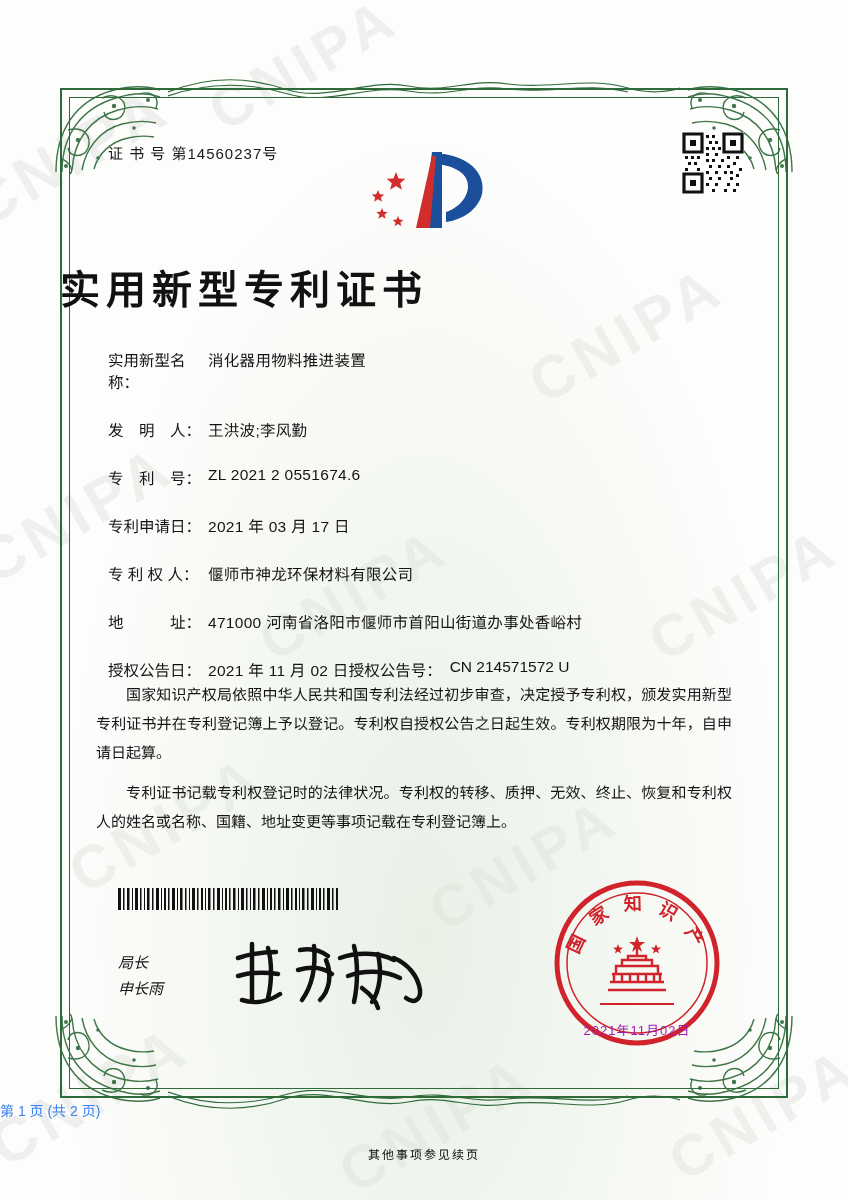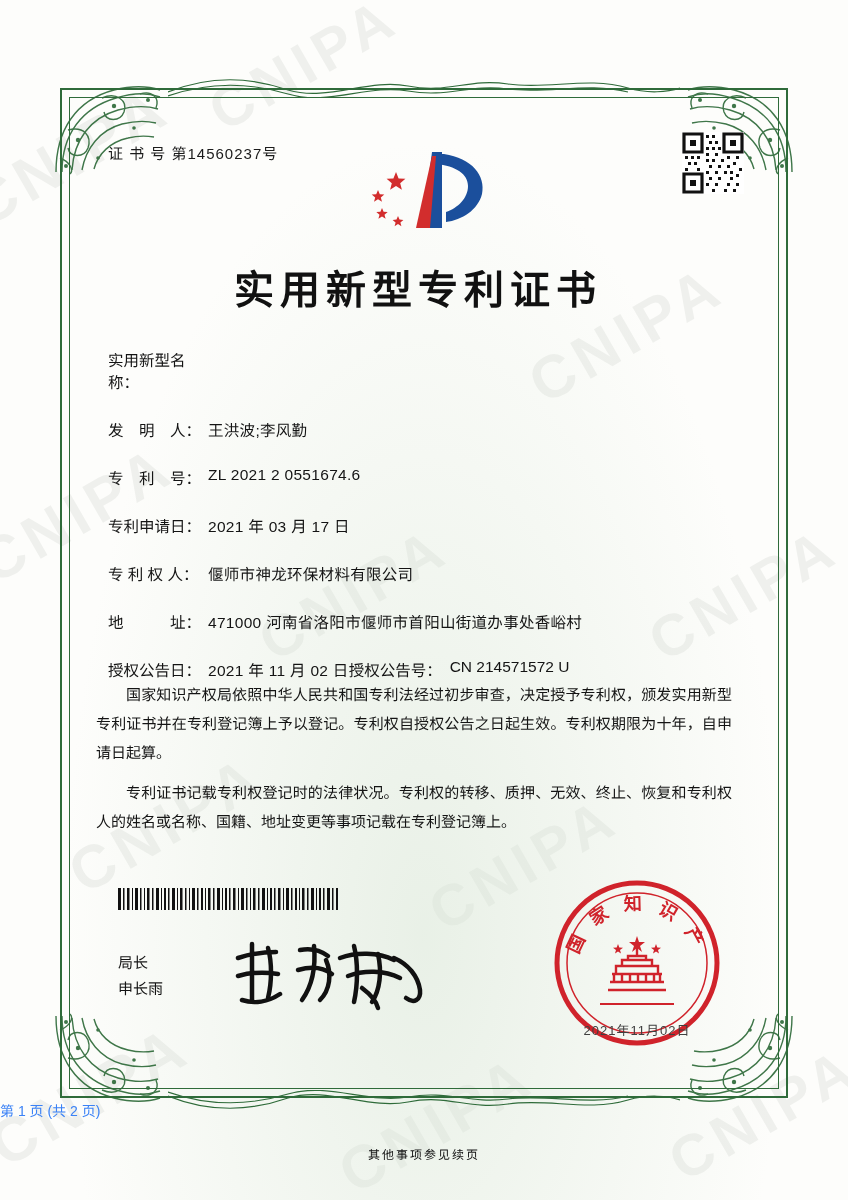--- a/index.html
+++ b/index.html
@@ -47,21 +47,21 @@
   
   .content{position:absolute;left:60px;top:88px;width:728px;height:748px;z-index:5;}
   .cert-no{
     position:absolute;left:48px;top:54px;
     font-size:15px;color:#1b1b1b;letter-spacing:1px;
     font-family:"Liberation Sans","DejaVu Sans",sans-serif;
   }
   .qr{position:absolute;right:44px;top:44px;width:62px;height:62px;}
   .logo{position:absolute;left:300px;top:58px;width:140px;height:90px;}
   .title{
-    position:absolute;left:0;right:12px;top:170px;text-align:center;
+    position:absolute;left:0;right:12px;top:170px;text-align:left;
     font-size:40px;font-weight:700;letter-spacing:6px;color:#111;
     font-family:"Liberation Sans","DejaVu Sans",sans-serif;
   }
 
   .fields{position:absolute;left:48px;top:260px;width:640px;}
   .row{
     display:flex;align-items:flex-start;margin-bottom:26px;
     font-size:15.5px;color:#141414;
     font-family:"Liberation Sans","DejaVu Sans",sans-serif;
   }
@@ -78,26 +78,27 @@
   }
   .para.p1{top:592px;}
   .para.p2{top:690px;}
   .indent{text-indent:2em;display:block;}
 
   .barcode{position:absolute;left:58px;top:800px;width:220px;height:22px;}
   .director{
     position:absolute;left:58px;top:862px;
     font-size:15px;line-height:26px;color:#141414;
     font-family:"Liberation Sans","DejaVu Sans",sans-serif;
+    font-style:italic;
   }
   .signature{position:absolute;left:168px;top:840px;width:220px;height:90px;}
   .seal{position:absolute;right:66px;top:790px;width:170px;height:170px;}
   .seal-date{
     position:absolute;right:66px;top:932px;width:170px;text-align:center;
-    font-size:13px;color:#404040;letter-spacing:1px;
+    font-size:13px;color:#a21caf;letter-spacing:1px;
     font-family:"Liberation Sans","DejaVu Sans",sans-serif;
   }
   .page-no{
     position:absolute;left:0;right:0;top:1100px;text-align:left;
     font-size:14px;color:#3b82f6;
     font-family:"Liberation Sans","DejaVu Sans",sans-serif;
     z-index:6;
   }
   .footnote{
     position:absolute;left:0;right:0;top:1145px;text-align:center;
@@ -308,20 +309,21 @@
         <polygon points="38,70 39.5,73.6 43.4,73.9 40.4,76.4 41.4,80.2 38,78 34.6,80.2 35.6,76.4 32.6,73.9 36.5,73.6"></polygon>
       </g>
     </svg>
   </div>
 
   <div class="title">实用新型专利证书</div>
 
   <div class="fields">
     <div class="row">
       <div class="lbl">实用新型名称：</div>
+      <div class="val">消化器用物料推进装置</div>
     </div>
     <div class="row">
       <div class="lbl">发　明　人：</div>
       <div class="val">王洪波;李风勤</div>
     </div>
     <div class="row">
       <div class="lbl">专　利　号：</div>
       <div class="val">ZL 2021 2 0551674.6</div>
     </div>
     <div class="row">

